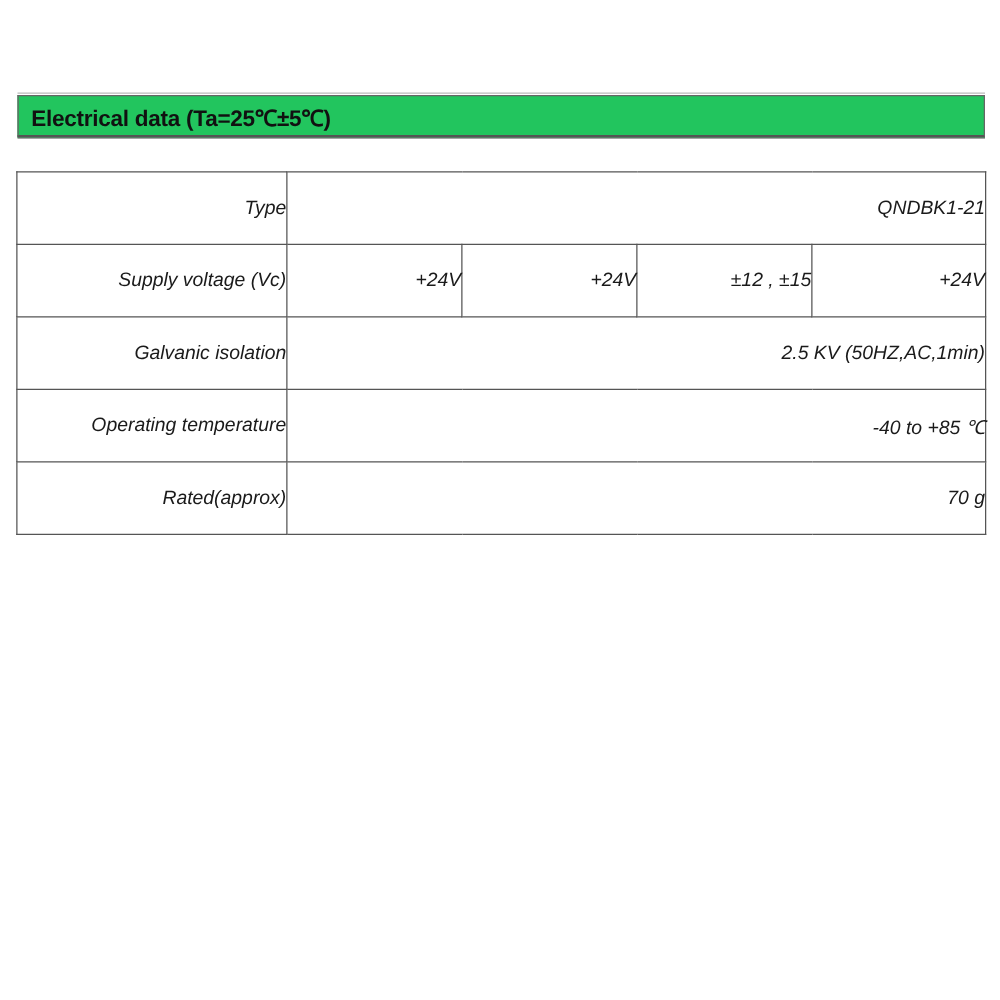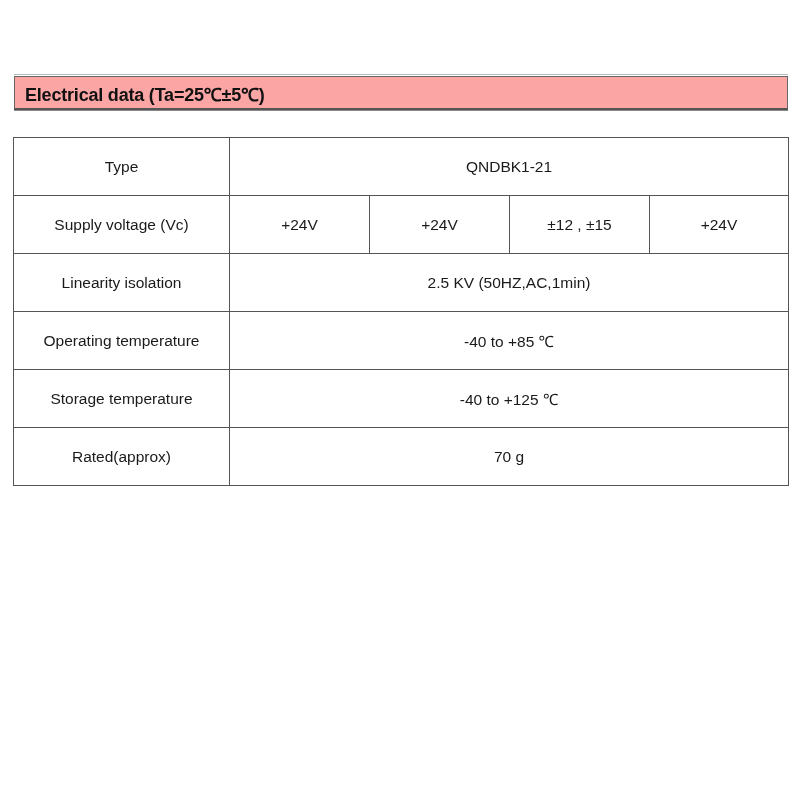--- a/index.html
+++ b/index.html
@@ -1,21 +1,21 @@
 <!DOCTYPE html>
 <html><head>
 <meta charset="utf-8">
 <style>
   html, body { margin:0; padding:0; background:#fff; }
   body { width:800px; height:800px; position:relative; overflow:hidden; font-family:"Liberation Sans", sans-serif; color:#111; }
   .topline { position:absolute; left:14px; top:74px; width:774px; height:1px; background:#bbb; }
-  .header-bar { position:absolute; left:14px; top:76px; width:772px; height:31px; background:#fca5a5; border:1px solid #666; border-bottom:2px solid #555; box-shadow:0 1px 0 #888; }
+  .header-bar { position:absolute; left:14px; top:76px; width:772px; height:31px; background:#22c55e; border:1px solid #666; border-bottom:2px solid #555; box-shadow:0 1px 0 #888; }
   .header-bar span { position:absolute; left:10px; top:5px; font-size:18px; font-weight:bold; color:#111; letter-spacing:-0.2px; }
   table { position:absolute; left:13px; top:137px; width:775px; border-collapse:collapse; table-layout:fixed; }
-  td { border:1.5px solid #555; height:57px; text-align:center; vertical-align:middle; font-size:15.5px; color:#1a1a1a; padding:0; }
+  td { border:1.5px solid #555; height:57px; text-align:right; vertical-align:middle; font-size:15.5px; color:#1a1a1a; padding:0;font-style:italic; }
   td.label { width:214px; }
 </style>
 </head>
 <body>
 
 <div class="topline"></div>
 <div class="header-bar">
   <span>Electrical data (Ta=25℃±5℃)</span>
 </div>
 
@@ -33,29 +33,25 @@
     <td colspan="4">QNDBK1-21</td>
   </tr>
   <tr>
     <td class="label">Supply voltage (Vc)</td>
     <td>+24V</td>
     <td>+24V</td>
     <td>±12 , ±15</td>
     <td>+24V</td>
   </tr>
   <tr>
-    <td class="label">Linearity isolation</td>
+    <td class="label">Galvanic isolation</td>
     <td colspan="4">2.5 KV (50HZ,AC,1min)</td>
   </tr>
   <tr>
     <td class="label">Operating temperature</td>
     <td colspan="4">-40 to +85 ℃</td>
-  </tr>
-  <tr>
-    <td class="label">Storage temperature</td>
-    <td colspan="4">-40 to +125 ℃</td>
   </tr>
   <tr>
     <td class="label">Rated(approx)</td>
     <td colspan="4">70 g</td>
   </tr>
 </tbody>
   </table>
 
 </body></html>

